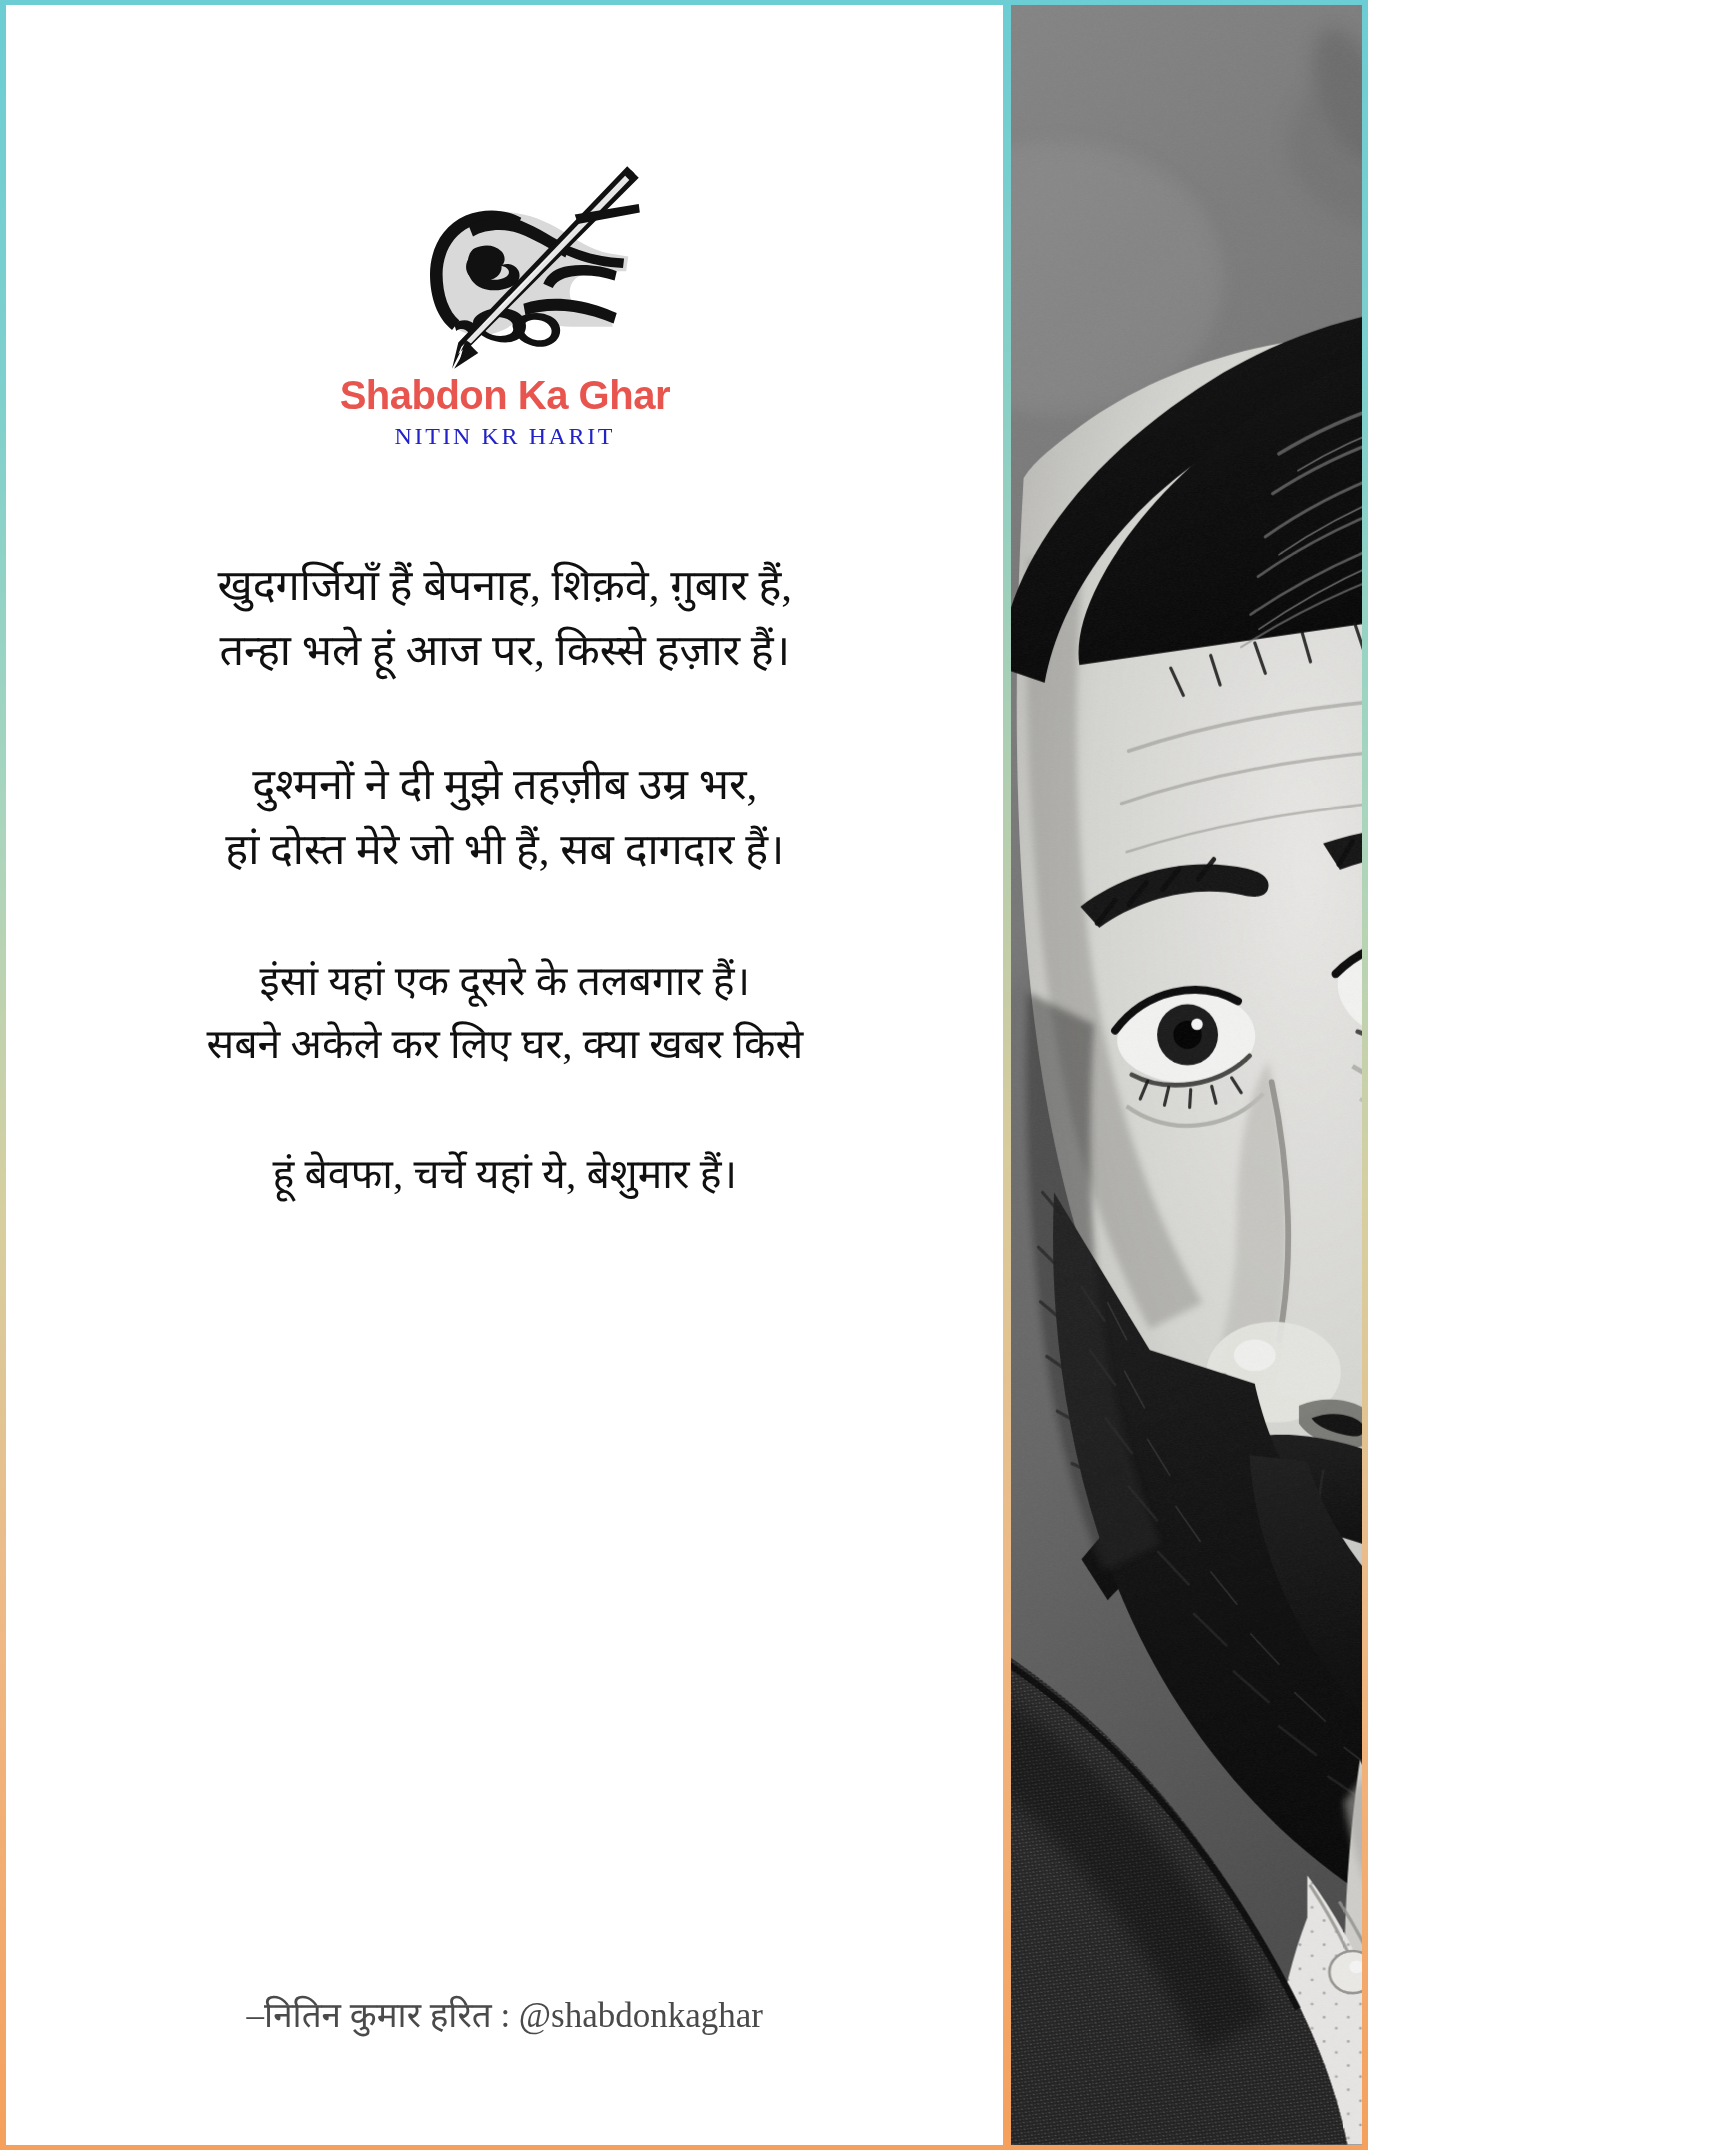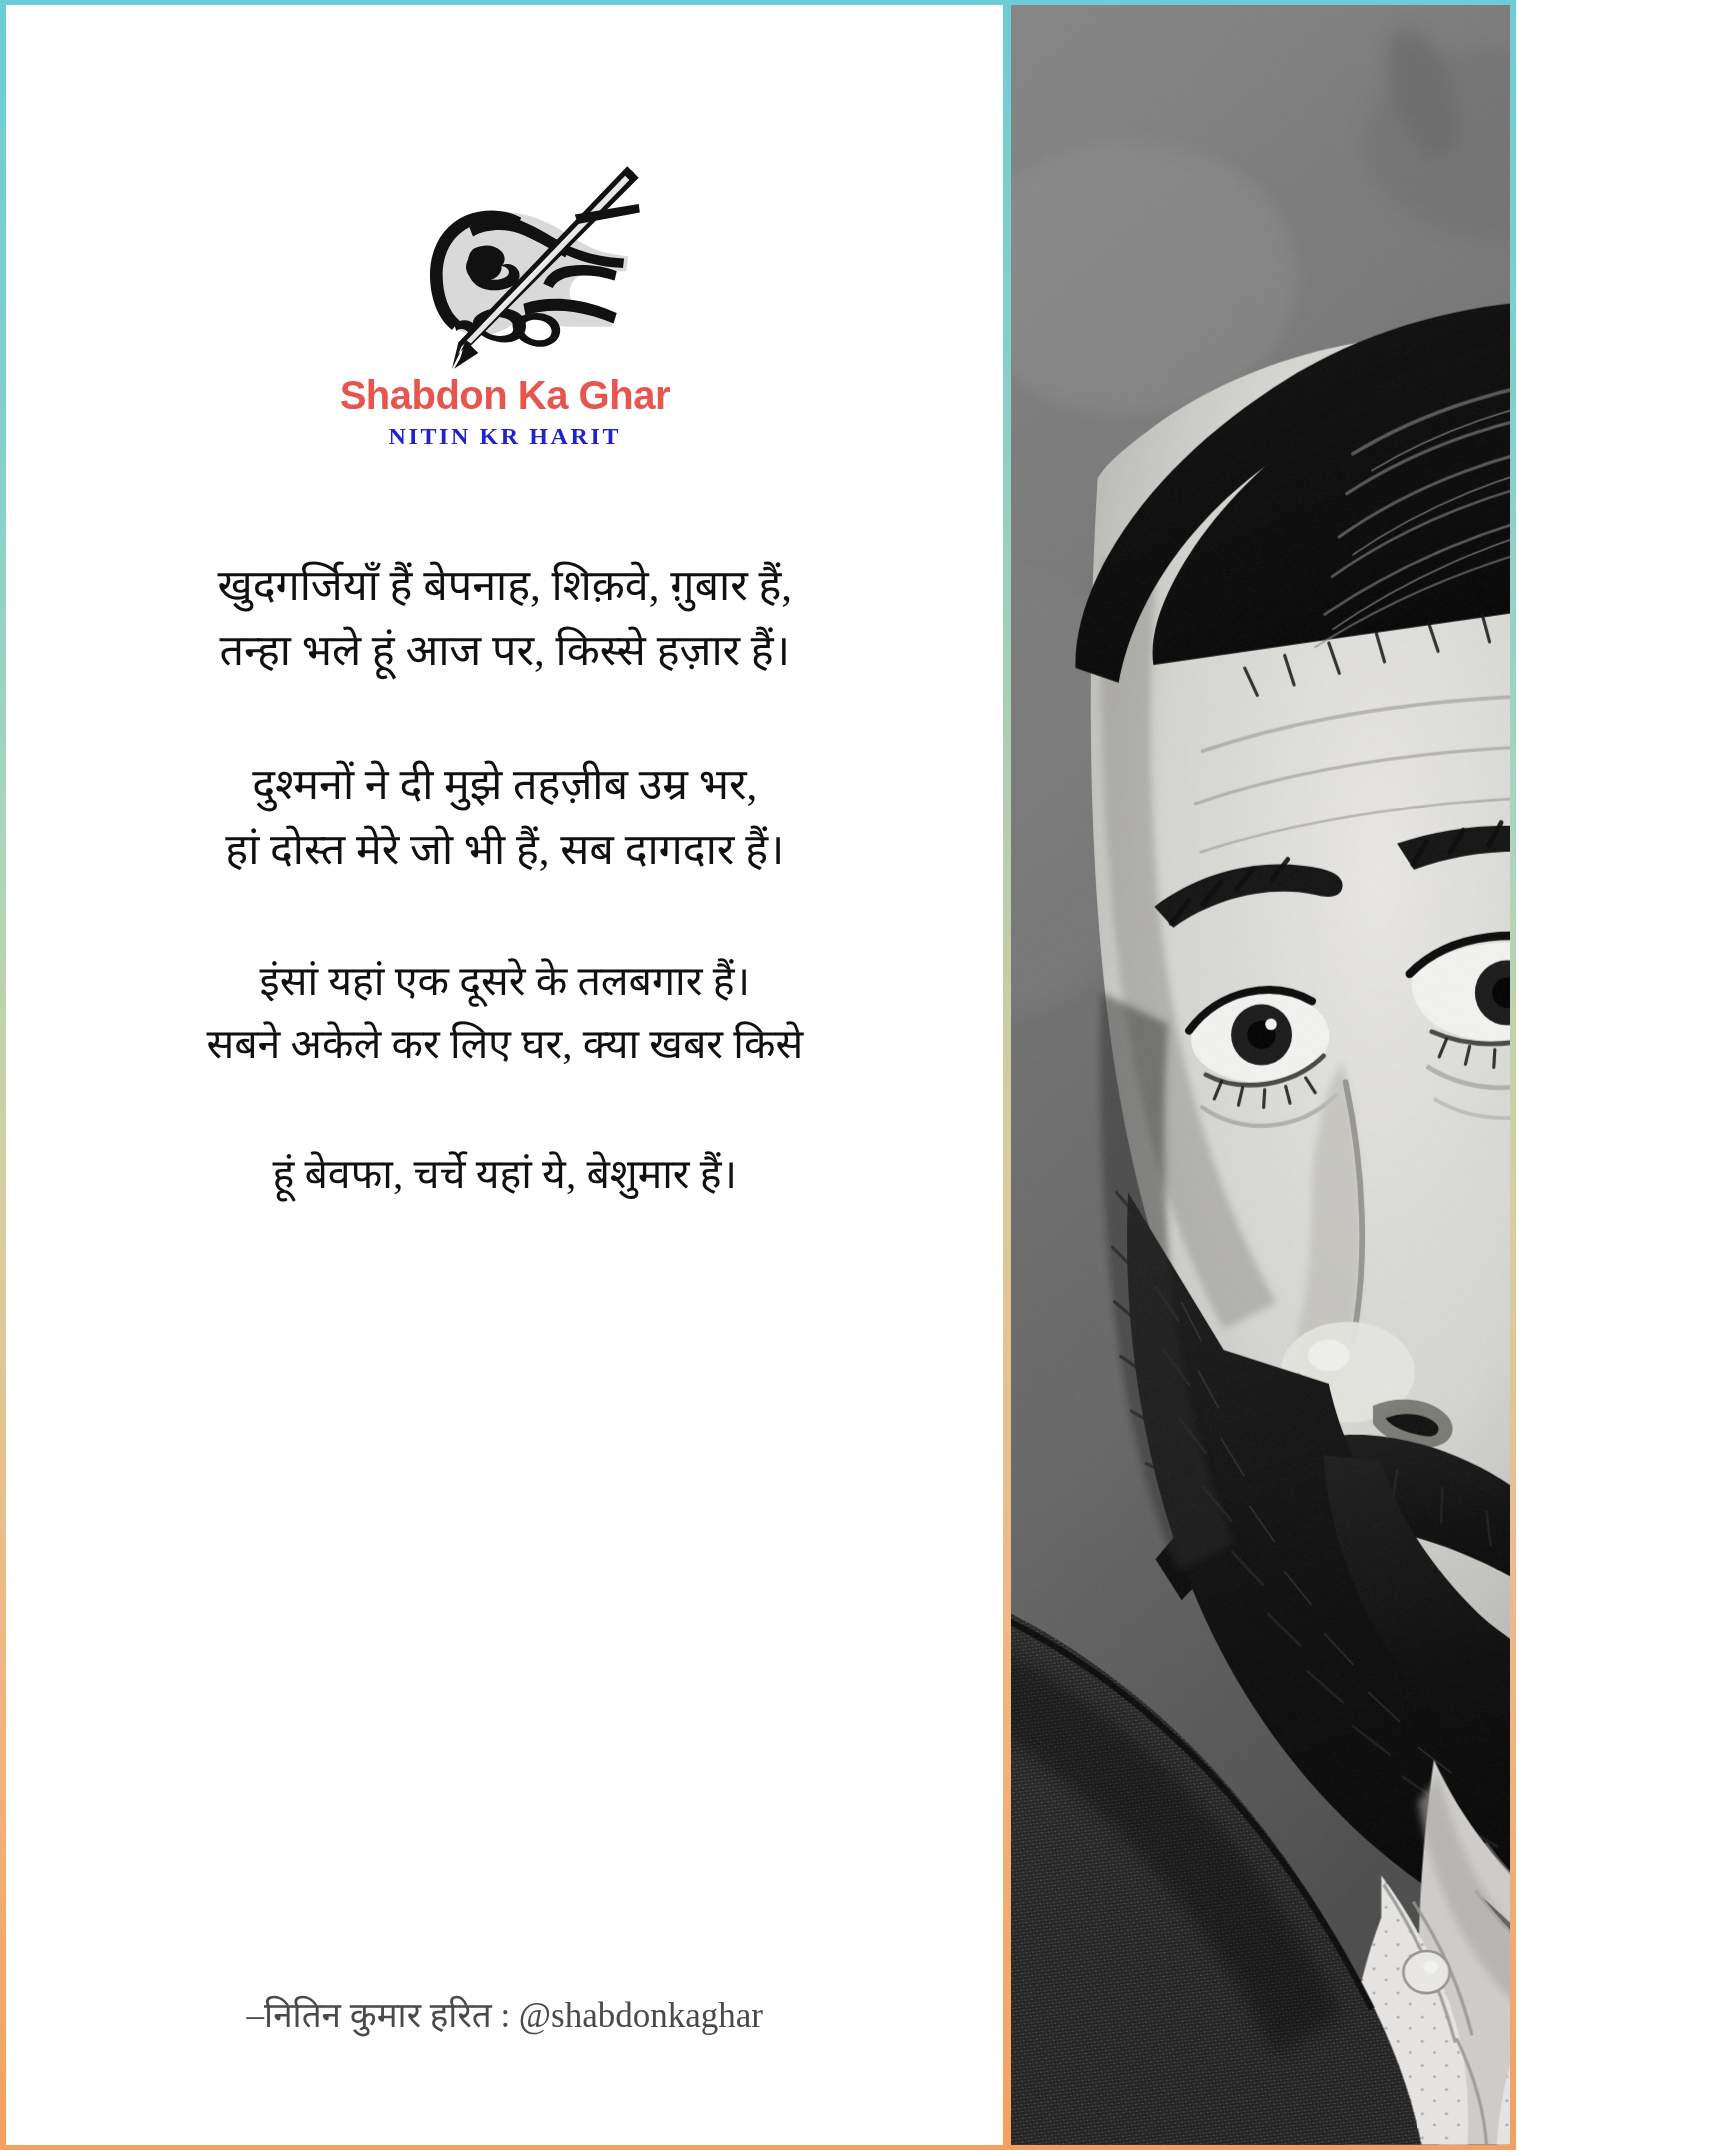--- a/index.html
+++ b/index.html
@@ -7,21 +7,21 @@
   html, body {
     width:1720px; height:2151px;
     background:#ffffff;
     font-family:"Liberation Sans", sans-serif;
     overflow:hidden;
   }
 
   
   #poster {
     position:relative;
-    width:1516px; height:2151px;
+    width:1368px; height:2151px;
     background:linear-gradient(180deg,
         #6ccdd4 0%,
         #7ed0cd 18%,
         #a9d5bd 38%,
         #d6cfa0 56%,
         #efb884 76%,
         #f5a05c 100%);
     padding:5.3px 6.3px 6.3px 6.3px;
     display:flex;
     overflow:hidden;
@@ -69,21 +69,21 @@
     font-weight:700;
     letter-spacing:-0.5px;
     color:#e8554f;
     margin-top:2.1px;
     line-height:1;
     white-space:nowrap;
   }
   #logo-subname {
     font-family:"Liberation Serif", serif;
     font-size:24px;
-    font-weight:700;
+    font-weight:400;
     letter-spacing:2.6px;
     color:#2222c8;
     margin-top:8.4px;
     line-height:1;
     white-space:nowrap;
   }
 
   
   #poem {
     margin-top:105px;

